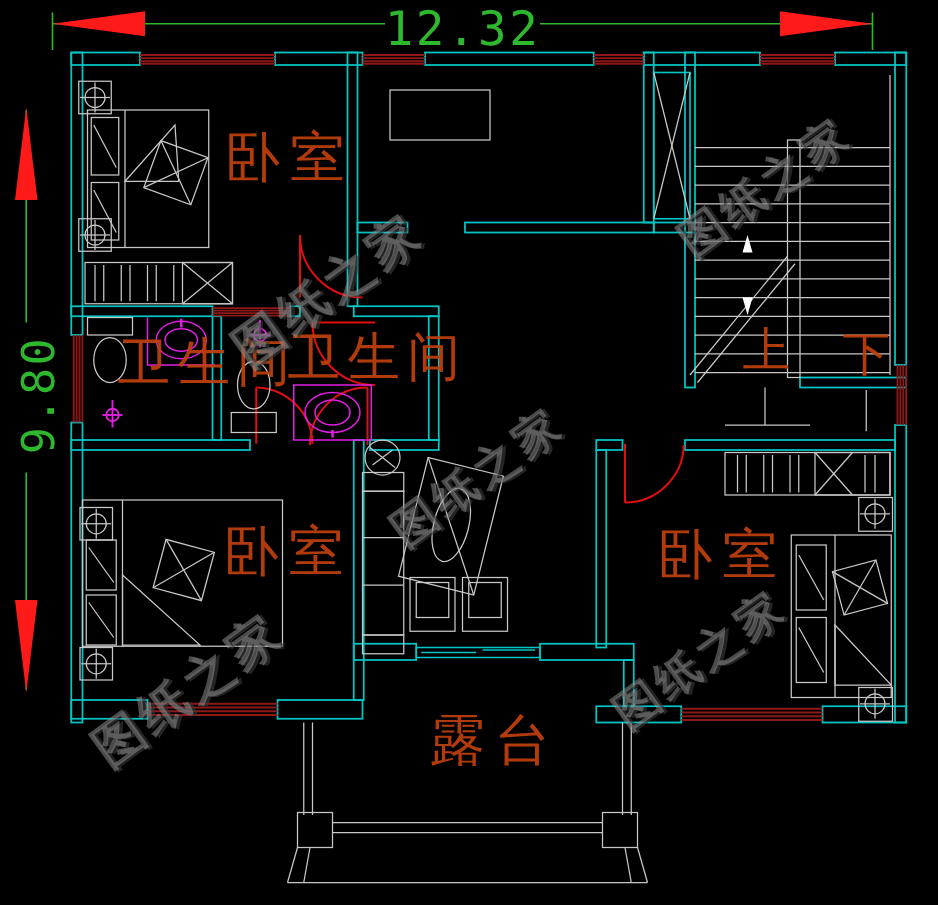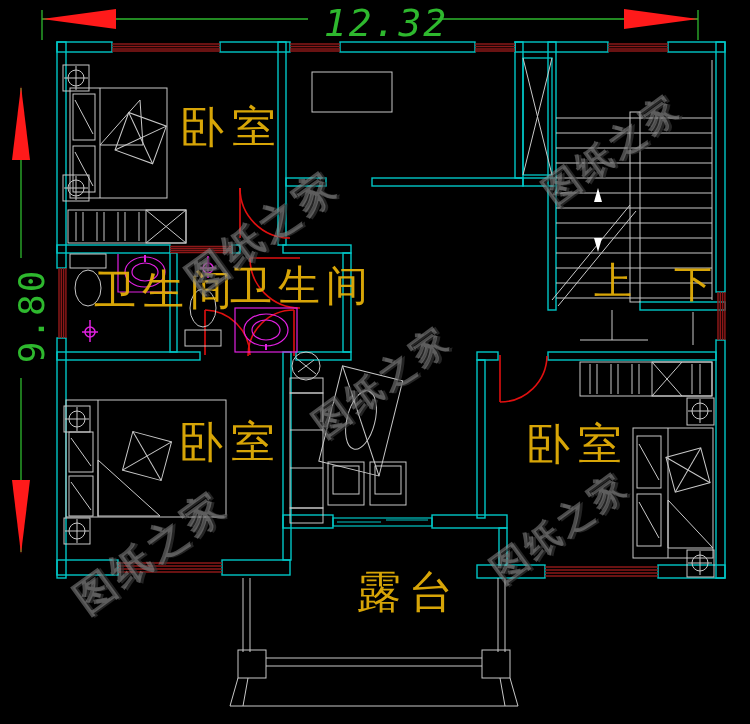--- a/index.html
+++ b/index.html
@@ -1,19 +1,19 @@
 <!DOCTYPE html>
 <html><head>
 <meta charset="utf-8">
 <style>
   html,body{margin:0;padding:0;background:#000;}
   .canvas{position:relative;width:750px;height:724px;background:#000;overflow:hidden;
           font-family:"Liberation Sans",sans-serif;}
   svg{position:absolute;left:0;top:0;}
-  .lbl{position:absolute;transform:translate(-50%,-50%);color:#eab308;opacity:.92;
+  .lbl{position:absolute;transform:translate(-50%,-50%);color:#c2410c;opacity:.92;
        font-weight:400;white-space:nowrap;line-height:1;text-align:center;}
   .lbl-lg{font-size:44px;letter-spacing:8px;}
   .lbl-md{font-size:42px;letter-spacing:6px;}
   .lbl-sm{font-size:38px;letter-spacing:0;}
   .wm{position:absolute;transform:translate(-50%,-50%) rotate(-36deg);
       font-weight:bold;font-size:40px;letter-spacing:4px;white-space:nowrap;
       color:rgba(150,150,150,.50);text-shadow:2px 2px 0 rgba(55,55,55,.65);}
   .dim{position:absolute;color:#2eb82e;font-family:"DejaVu Sans Mono",monospace;
        white-space:nowrap;line-height:1;}
   .dim-top{font-size:38px;transform:translate(-50%,-50%);letter-spacing:2px;}
@@ -379,29 +379,29 @@
     <line x1="266" y1="658" x2="482" y2="658"></line>
     <line x1="266" y1="666" x2="482" y2="666"></line>
     <line x1="238" y1="678" x2="230" y2="706"></line>
     <line x1="510" y1="678" x2="518" y2="706"></line>
     <line x1="230" y1="706" x2="518" y2="706"></line>
     <line x1="248" y1="678" x2="243" y2="706"></line>
     <line x1="500" y1="678" x2="505" y2="706"></line>
   </g>
 </svg>
 
-  <div class="dim dim-top" style="left:386px;top:23px;font-style:italic;">12.32</div>
+  <div class="dim dim-top" style="left:370px;top:23px;">12.32</div>
   <div class="dim dim-left" style="left:32px;top:316px;">9.80</div>
 
   <div class="lbl lbl-lg" style="left:232px;top:127px;">卧室</div>
   <div class="lbl lbl-md" style="left:166px;top:290px;">卫生间</div>
   <div class="lbl lbl-md" style="left:302px;top:286px;">卫生间</div>
   <div class="lbl lbl-lg" style="left:231px;top:442px;">卧室</div>
   <div class="lbl lbl-lg" style="left:578px;top:444px;">卧室</div>
-  <div class="lbl lbl-lg" style="left:409px;top:593px;font-family:Liberation Serif, serif;">露台</div>
+  <div class="lbl lbl-lg" style="left:396px;top:593px;">露台</div>
 
   <div class="lbl lbl-sm" style="left:613px;top:281px;">上</div>
   <div class="lbl lbl-sm" style="left:693px;top:284px;">下</div>
 
   <div class="wm" style="left:262px;top:232px;">图纸之家</div>
   <div class="wm" style="left:612px;top:150px;font-size:36px;">图纸之家</div>
   <div class="wm" style="left:382px;top:382px;font-size:36px;">图纸之家</div>
   <div class="wm" style="left:150px;top:552px;">图纸之家</div>
   <div class="wm" style="left:560px;top:528px;font-size:36px;">图纸之家</div>
 

